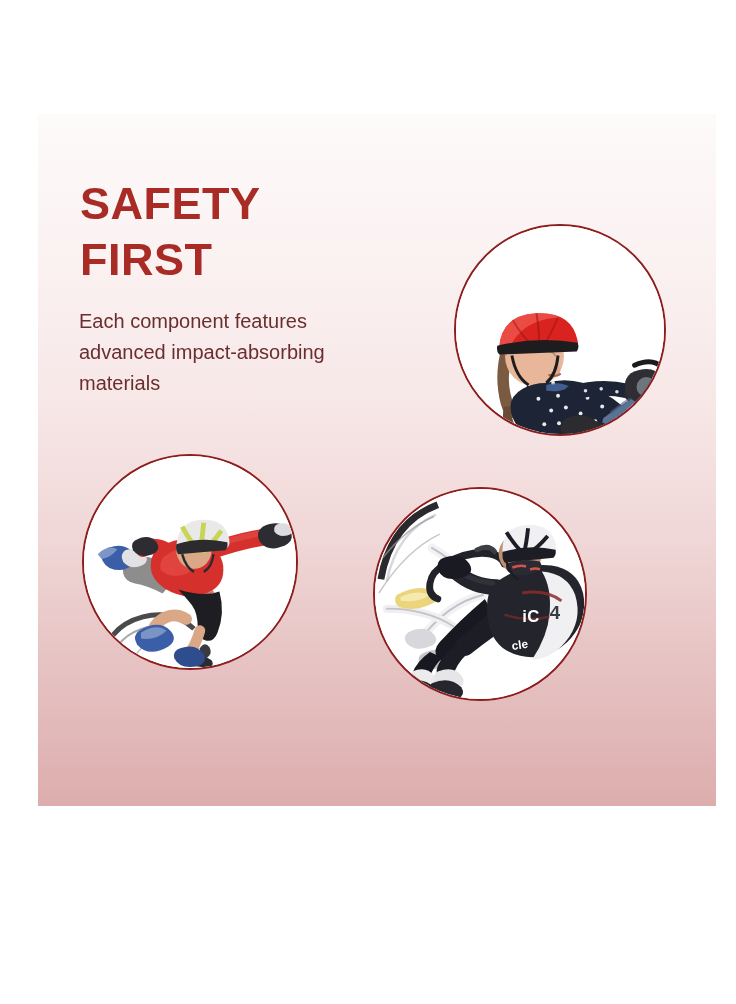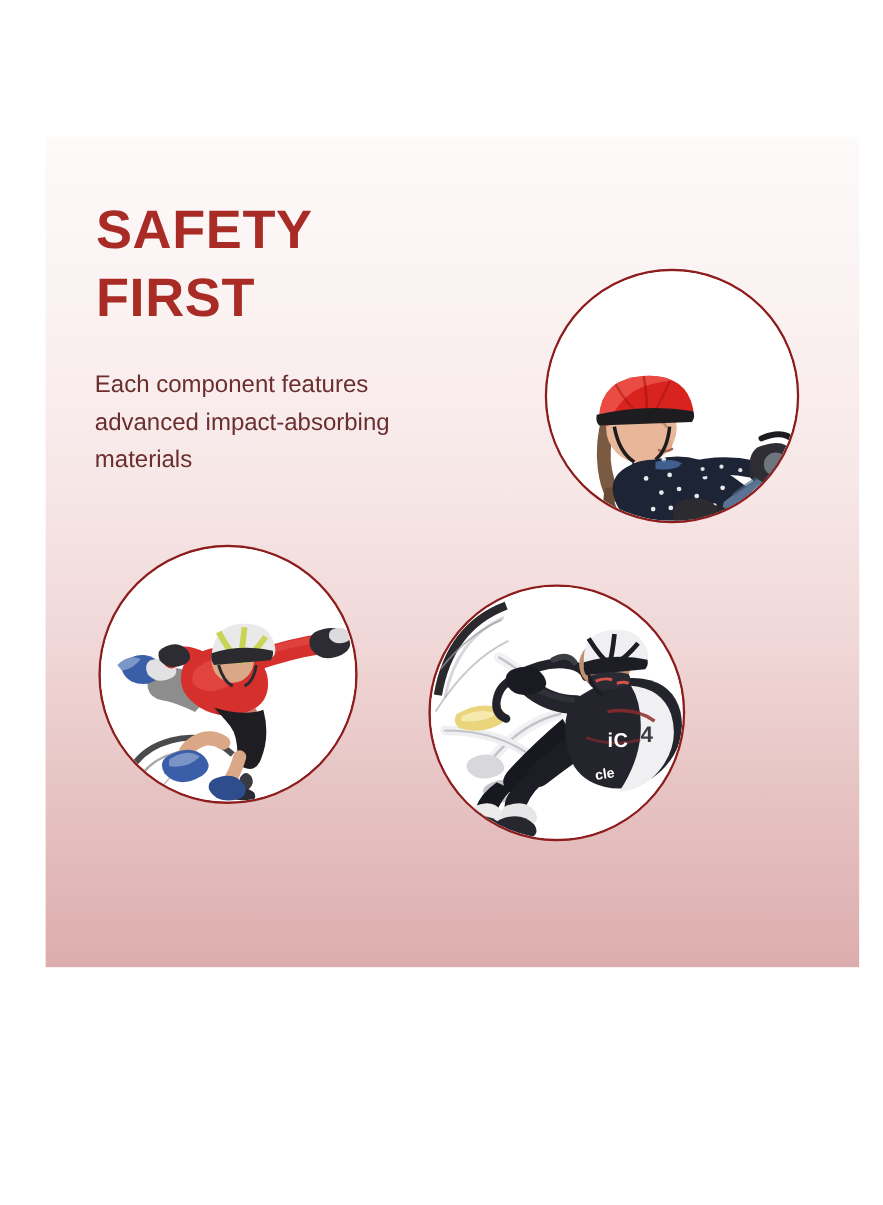--- a/index.html
+++ b/index.html
@@ -30,21 +30,21 @@
         #f7e7e7 42%,
         #f0d6d6 62%,
         #e6c2c2 80%,
         #ddadad 100%);
   }
 
   
   #headline {
     position: absolute;
     left: 80px;
-    top: 164px;
+    top: 176px;
     margin: 0;
     font-size: 45px;
     line-height: 56px;
     font-weight: bold;
     letter-spacing: 0.5px;
     color: #a82b26;
     white-space: pre-line;
   }
 
   
@@ -71,21 +71,21 @@
     box-sizing: border-box;
   }
   .photo-circle svg {
     display: block;
     width: 100%;
     height: 100%;
   }
 
   #circle-girl-skater  { left: 454px; top: 224px; width: 212px; height: 212px; }
   #circle-red-jersey   { left:  82px; top: 454px; width: 216px; height: 216px; }
-  #circle-road-racer   { left: 357px; top: 487px; width: 214px; height: 214px; text-align: center; }
+  #circle-road-racer   { left: 373px; top: 487px; width: 214px; height: 214px; text-align: center; }
 </style>
 </head>
 <body>
 
 <div id="banner"></div>
 
 <h1 id="headline">SAFETY
 FIRST</h1>
 
 <p id="subtitle">Each component features

